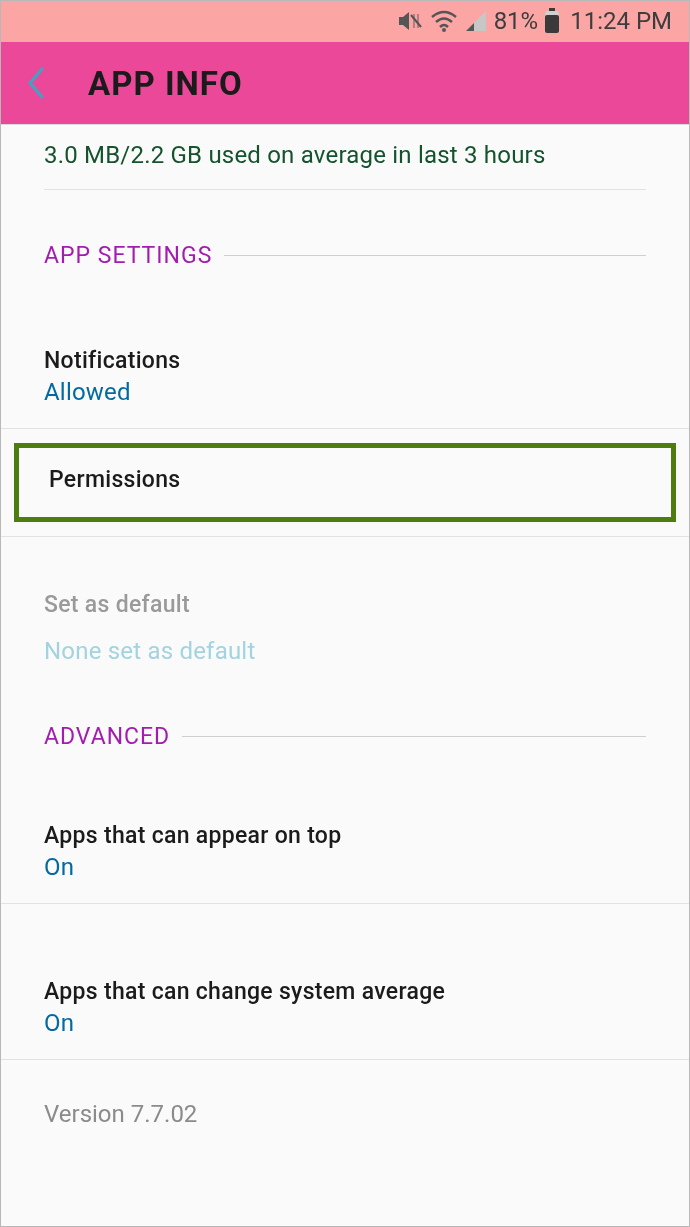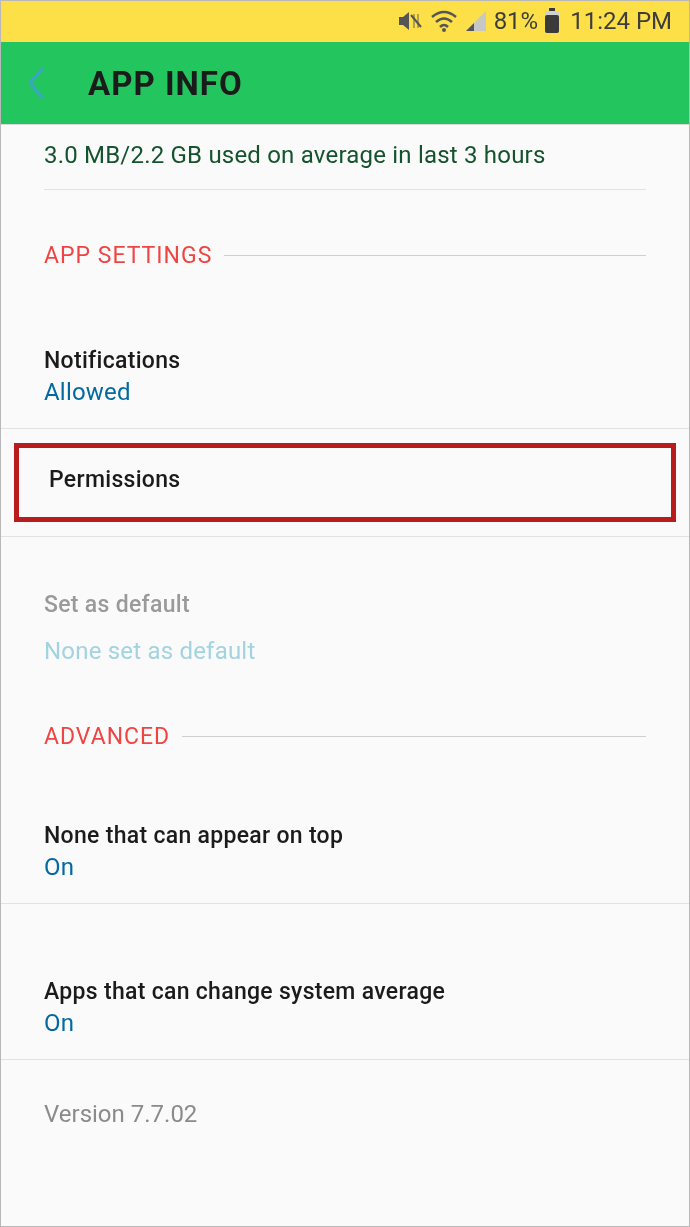--- a/index.html
+++ b/index.html
@@ -16,42 +16,42 @@
     position: relative;
     overflow: hidden;
   }
   .status-bar {
     height: 42px;
     display: flex;
     justify-content: flex-end;
     align-items: center;
     padding: 0 18px;
     gap: 6px;
-    background: #fde047;
+    background: #fca5a5;
     color: #4a4a4a;
   }
   .status-bar .pct {
     font-size: 24px;
     color: #3d3d3d;
   }
   .status-bar .time {
     font-size: 24px;
     color: #3d3d3d;
     margin-left: 4px;
   }
   .status-icon {
     display: inline-flex;
     align-items: center;
   }
   .header {
     display: flex;
     align-items: center;
     height: 82px;
     padding: 0 24px;
-    background: #22c55e;
+    background: #ec4899;
   }
   .back-btn {
     width: 44px;
     height: 44px;
     display: flex;
     align-items: center;
     justify-content: flex-start;
   }
   .title {
     font-size: 33px;
@@ -94,21 +94,21 @@
   }
   .section-header {
     display: flex;
     align-items: center;
     padding: 0 44px;
     margin-top: 52px;
     margin-bottom: 8px;
   }
   .section-header .label {
     font-size: 23px;
-    color: #ef4444;
+    color: #a21caf;
     letter-spacing: 1px;
   }
   .section-header .line {
     flex: 1;
     height: 1px;
     background: #cfcfcf;
     margin-left: 12px;
   }
   .memory {
     padding: 12px 44px 20px 44px;
@@ -116,21 +116,21 @@
   .memory .item-title {
     font-size: 31px;
   }
   .row-sep {
     height: 1px;
     background: #e2e2e2;
     margin: 0;
   }
   .notifications { margin-top: 60px; }
   .permissions-wrap {
-    border: 5px solid #b91c1c;
+    border: 5px solid #4d7c0f;
     margin: 14px 14px 0 14px;
     padding: 18px 38px 24px 30px;
   }
   .set-default { margin-top: 36px; }
   .apps-top { margin-top: 54px; }
   .apps-system { margin-top: 56px; }
   .version {
     padding: 40px 44px 0 44px;
   }
   .version .txt {
@@ -219,21 +219,21 @@
     <div class="item-title faded">Set as default</div>
     <div class="item-sub link faded">None set as default</div>
   </div>
 
   <div class="section-header" style="margin-top:36px;">
     <span class="label">ADVANCED</span>
     <span class="line"></span>
   </div>
 
   <div class="item apps-top">
-    <div class="item-title">None that can appear on top</div>
+    <div class="item-title">Apps that can appear on top</div>
     <div class="item-sub link">On</div>
   </div>
   <div class="row-sep"></div>
 
   <div class="item apps-system">
     <div class="item-title">Apps that can change system average</div>
     <div class="item-sub link">On</div>
   </div>
   <div class="row-sep"></div>
 

